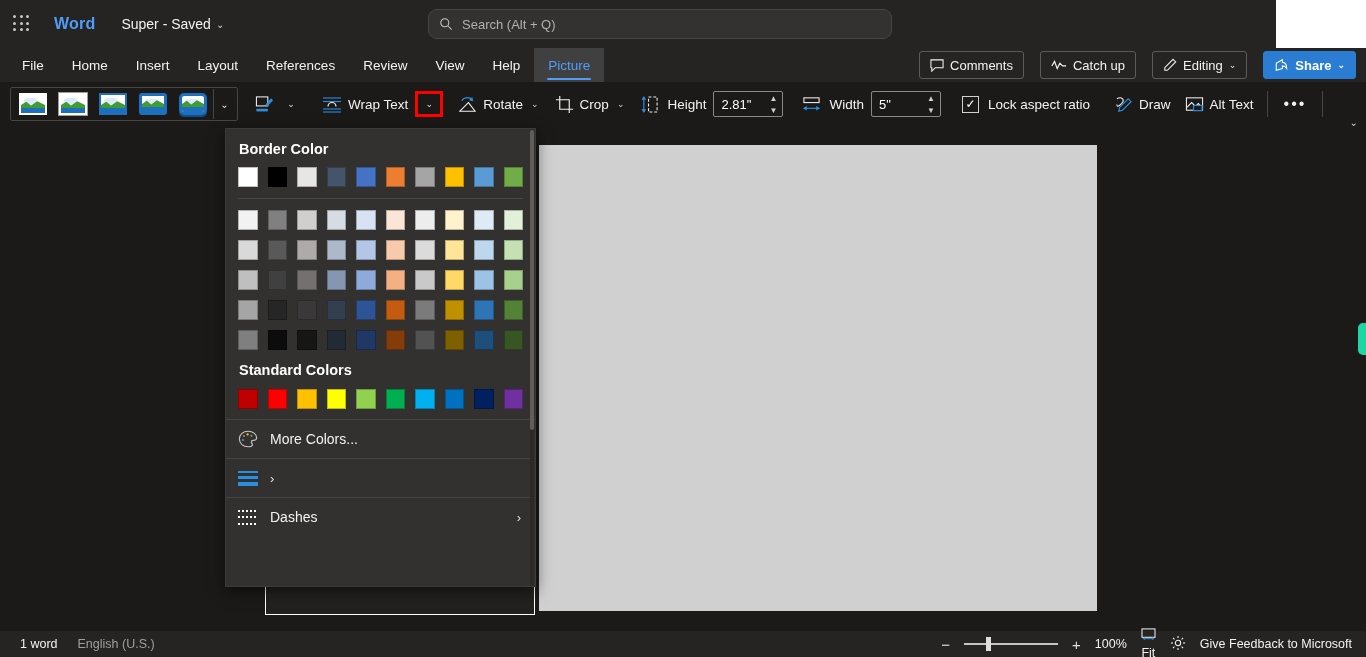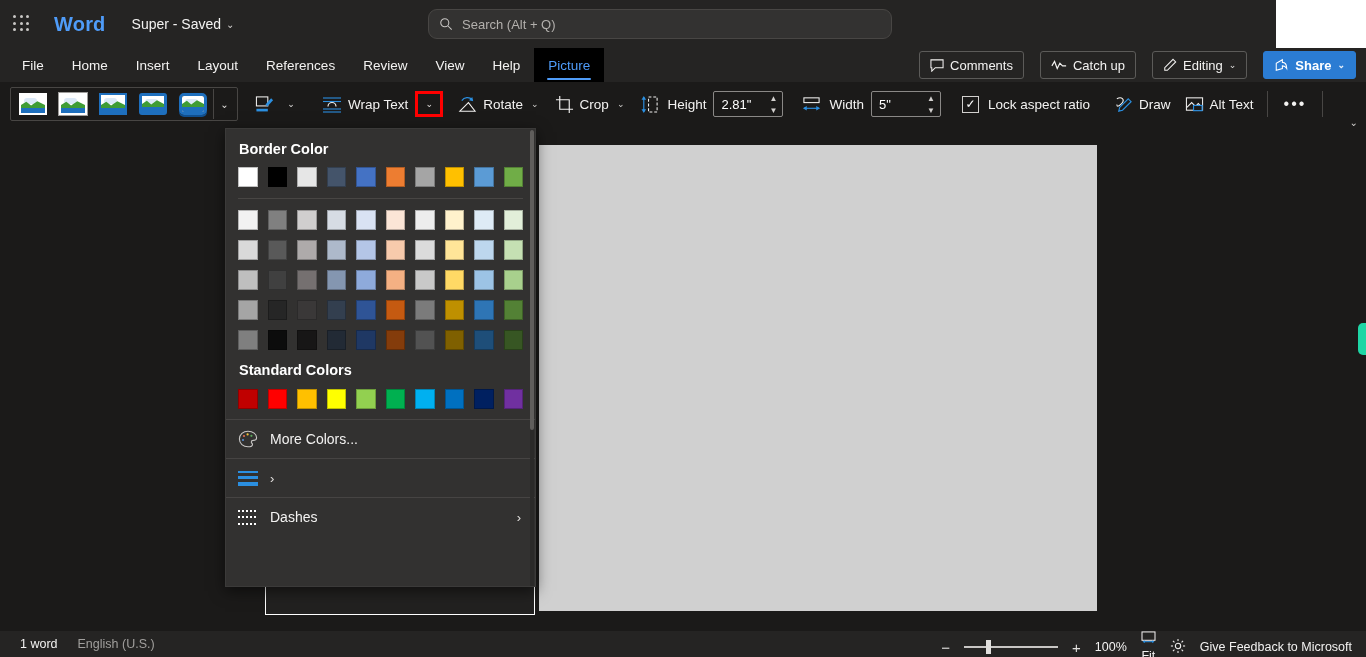--- a/index.html
+++ b/index.html
@@ -19,21 +19,21 @@
     background: #252423;
     display: flex; align-items: center;
   }
   .waffle {
     width: 20px; height: 20px; margin-left: 12px; margin-right: 8px;
     display: grid; grid-template-columns: repeat(3, 1fr); grid-template-rows: repeat(3, 1fr);
     gap: 2px; padding: 1px; cursor: pointer;
   }
   .waffle i { display: block; background: #c8c6c4; border-radius: 50%; width: 3px; height: 3px; }
   .app-name {
-    color: #4f9cf9; font-size: 20px; font-weight: bold; margin-left: 14px; letter-spacing: .2px;
+    color: #4f9cf9; font-size: 16px; font-weight: bold; margin-left: 14px; letter-spacing: .2px;
   }
   .doc-title {
     margin-left: 26px; font-size: 14px; color: #f3f2f1; display: flex; align-items: center; gap: 5px;
   }
   .doc-title .chev { font-size: 10px; color: #d2d0ce; }
   .searchbox {
     position: absolute; left: 428px; top: 9px; width: 464px; height: 30px;
     background: #333231; border: 1px solid #484644; border-radius: 9px;
     display: flex; align-items: center; padding-left: 10px; gap: 9px;
   }
@@ -45,21 +45,21 @@
   
   .ribbon-tabs {
     position: absolute; top: 48px; left: 0; width: 1366px; height: 34px;
     background: #252423; display: flex; align-items: stretch;
   }
   .rtab {
     position: relative; display: flex; align-items: center; padding: 0 14px;
     font-size: 13.5px; color: #f3f2f1; cursor: pointer; height: 34px;
   }
   .rtab.first { margin-left: 8px; }
-  .rtab.active { background: #000000; color: #4f9cf9; }
+  .rtab.active { background: #404040; color: #4f9cf9; }
   .rtab.active::after {
     content: ""; position: absolute; left: 13px; right: 13px; bottom: 2px;
     height: 2.5px; background: #4f9cf9; border-radius: 2px;
   }
   .ribbon-right {
     position: absolute; right: 10px; top: 0; height: 34px;
     display: flex; align-items: center; gap: 16px; margin-left: 42px;
   }
   .pill {
     height: 28px; border: 1px solid #5c5b59; border-radius: 3px; background: transparent;
@@ -179,21 +179,21 @@
   .ico-dashes i { display: block; height: 2px; width: 100%;
     background: repeating-linear-gradient(to right, #ffffff 0 2px, transparent 2px 4px); }
   .dd-scroll {
     position: absolute; right: 1px; top: 1px; width: 4px; height: 457px; background: #2b2a29;
   }
   .dd-scroll i { position: absolute; left: 0; top: 0; width: 4px; height: 300px; background: #605e5c; border-radius: 2px; }
 
   
   .statusbar {
     position: absolute; bottom: 0; left: 0; width: 1366px; height: 26px;
-    background: #252423; display: flex; font-size: 12.5px;
+    background: #252423; display: flex; align-items: center; font-size: 12.5px;
   }
   .sb-left { display: flex; align-items: center; gap: 20px; margin-left: 20px; }
   .sb-words { color: #f3f2f1; }
   .sb-lang { color: #a19f9d; }
   .sb-right {
     position: absolute; right: 14px; display: flex; align-items: center; gap: 14px; color: #f3f2f1;
   }
   .zoom-minus, .zoom-plus { font-size: 15px; color: #e1dfdd; cursor: pointer; }
   .zoom-slider { position: relative; width: 94px; height: 14px; cursor: pointer; }
   .zoom-slider .track { position: absolute; top: 6px; left: 0; width: 94px; height: 2px; background: #c8c6c4; }

